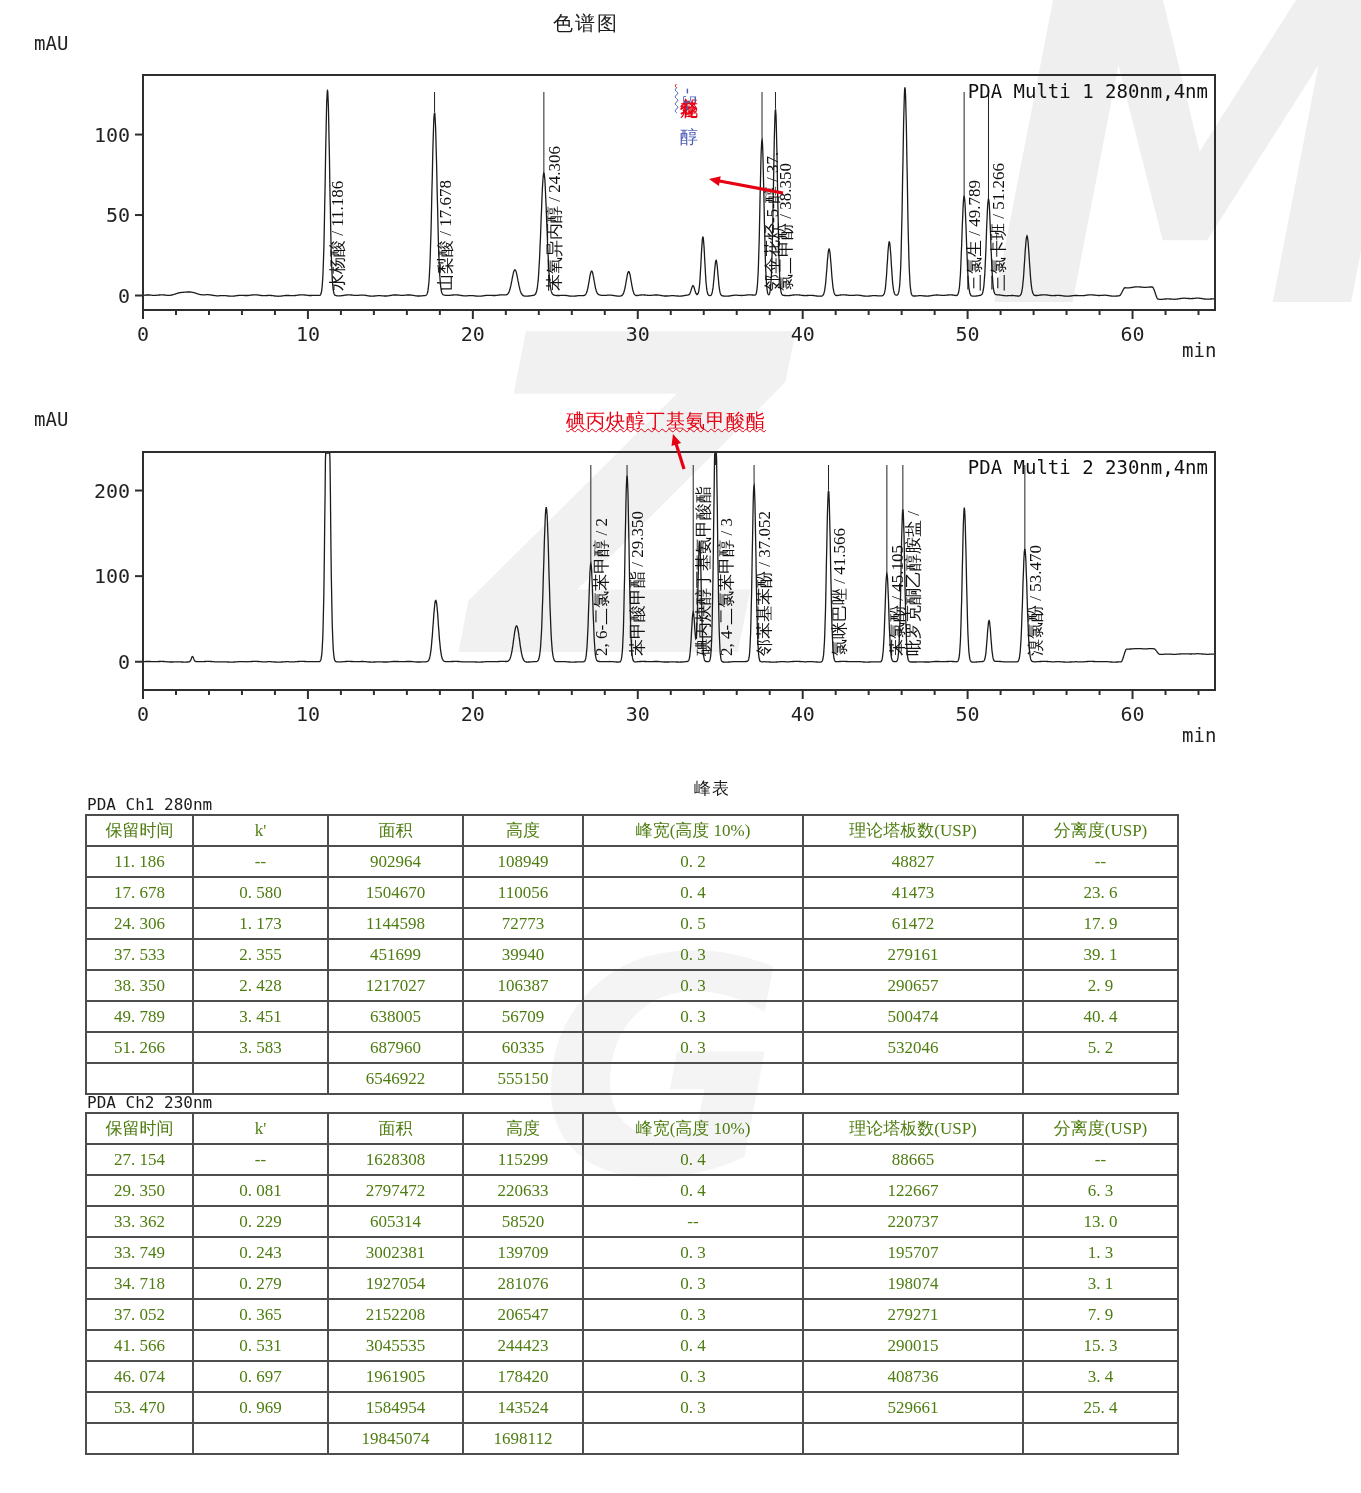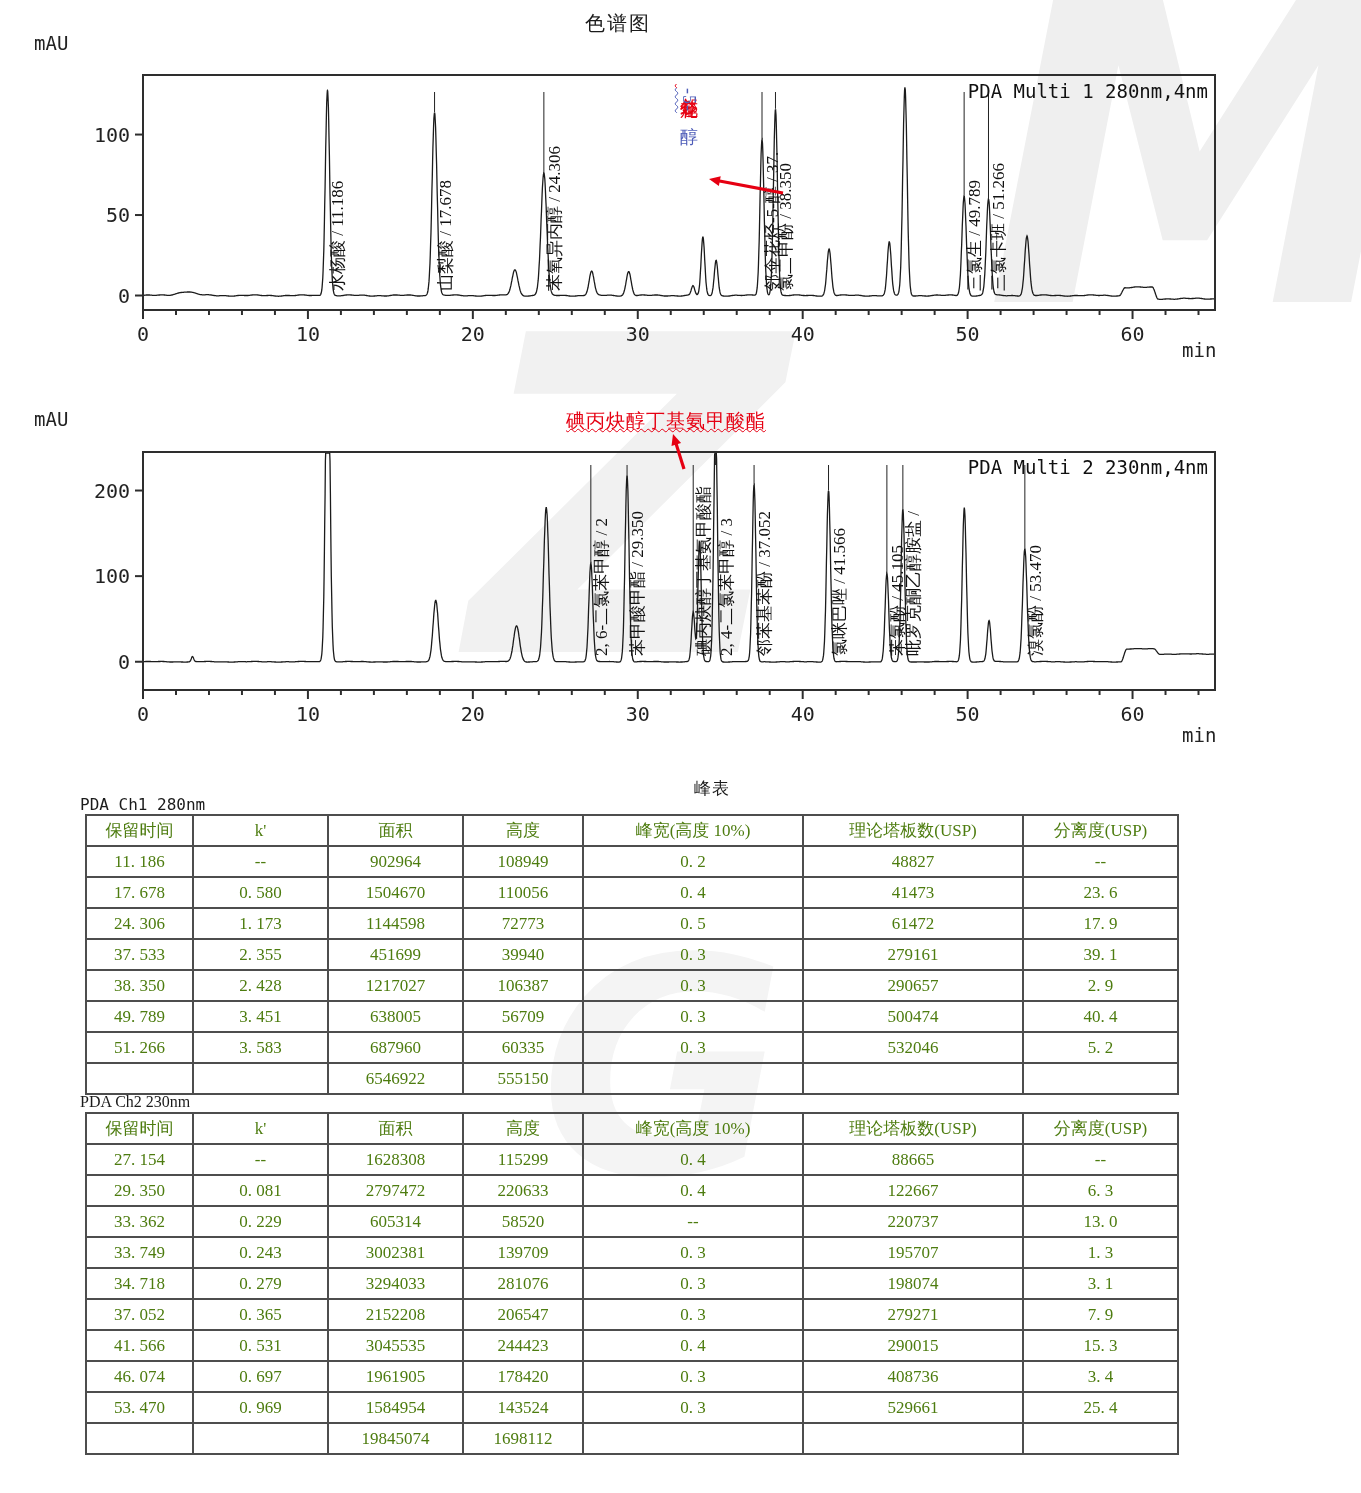--- a/index.html
+++ b/index.html
@@ -8,27 +8,27 @@
     font-family:"DejaVu Sans",sans-serif;overflow:hidden;color:#1b1b1b;
   }
   .mono{font-family:"DejaVu Sans Mono","Liberation Mono",monospace;}
   .serif{font-family:"Liberation Serif","DejaVu Serif",serif;}
   .wm{position:absolute;z-index:0;font-family:"DejaVu Sans",sans-serif;
       font-style:italic;font-weight:bold;color:#efefef;user-select:none;line-height:1;}
   #wm-m{left:985px;top:-70px;font-size:440px;}
   #wm-z{left:470px;top:280px;font-size:440px;color:#f1f1f1;}
   #wm-g{left:540px;top:920px;font-size:300px;color:#f4f4f4;}
   #charts-svg{position:absolute;left:0;top:0;z-index:2;}
-  #main-title{position:absolute;left:553px;top:10px;width:130px;text-align:center;
+  #main-title{position:absolute;left:553px;top:10px;width:130px;text-align:left;
       font-size:20px;letter-spacing:2px;z-index:3;}
   #peak-table-title{position:absolute;left:650px;top:777px;width:80px;text-align:right;
       font-size:17px;letter-spacing:1px;z-index:3;}
-  .chan-caption{position:absolute;left:80px;font-size:16px;z-index:3;}
+  .chan-caption{position:absolute;left:87px;font-size:16px;z-index:3;}
   #caption-ch1{top:795px;}
-  #caption-ch2{top:1093px;font-family:Liberation Serif, serif;}
+  #caption-ch2{top:1093px;}
   #anno1{position:absolute;left:680px;top:84px;writing-mode:vertical-rl;
       font-size:18px;line-height:1.0;letter-spacing:1px;z-index:4;}
   #anno1 span{text-decoration-line:underline;text-decoration-style:wavy;text-decoration-thickness:1px;}
   #anno2{position:absolute;left:566px;top:408px;font-size:19px;color:#e60012;z-index:4;
       text-decoration:underline wavy #e60012 1px;letter-spacing:1px;}
   table.ptable{position:absolute;left:85px;border-collapse:collapse;table-layout:fixed;
       z-index:3;font-family:"Liberation Serif","DejaVu Serif",serif;font-size:17px;color:#4d7c0f;
       background:transparent;}
   #table1{top:814px;}
   #table2{top:1112px;}
@@ -345,21 +345,21 @@
         <td>0. 243</td>
         <td>3002381</td>
         <td>139709</td>
         <td>0. 3</td>
         <td>195707</td>
         <td>1. 3</td>
       </tr>
       <tr>
         <td>34. 718</td>
         <td>0. 279</td>
-        <td>3294033</td>
+        <td>1927054</td>
         <td>281076</td>
         <td>0. 3</td>
         <td>198074</td>
         <td>3. 1</td>
       </tr>
       <tr>
         <td>37. 052</td>
         <td>0. 365</td>
         <td>2152208</td>
         <td>206547</td>

